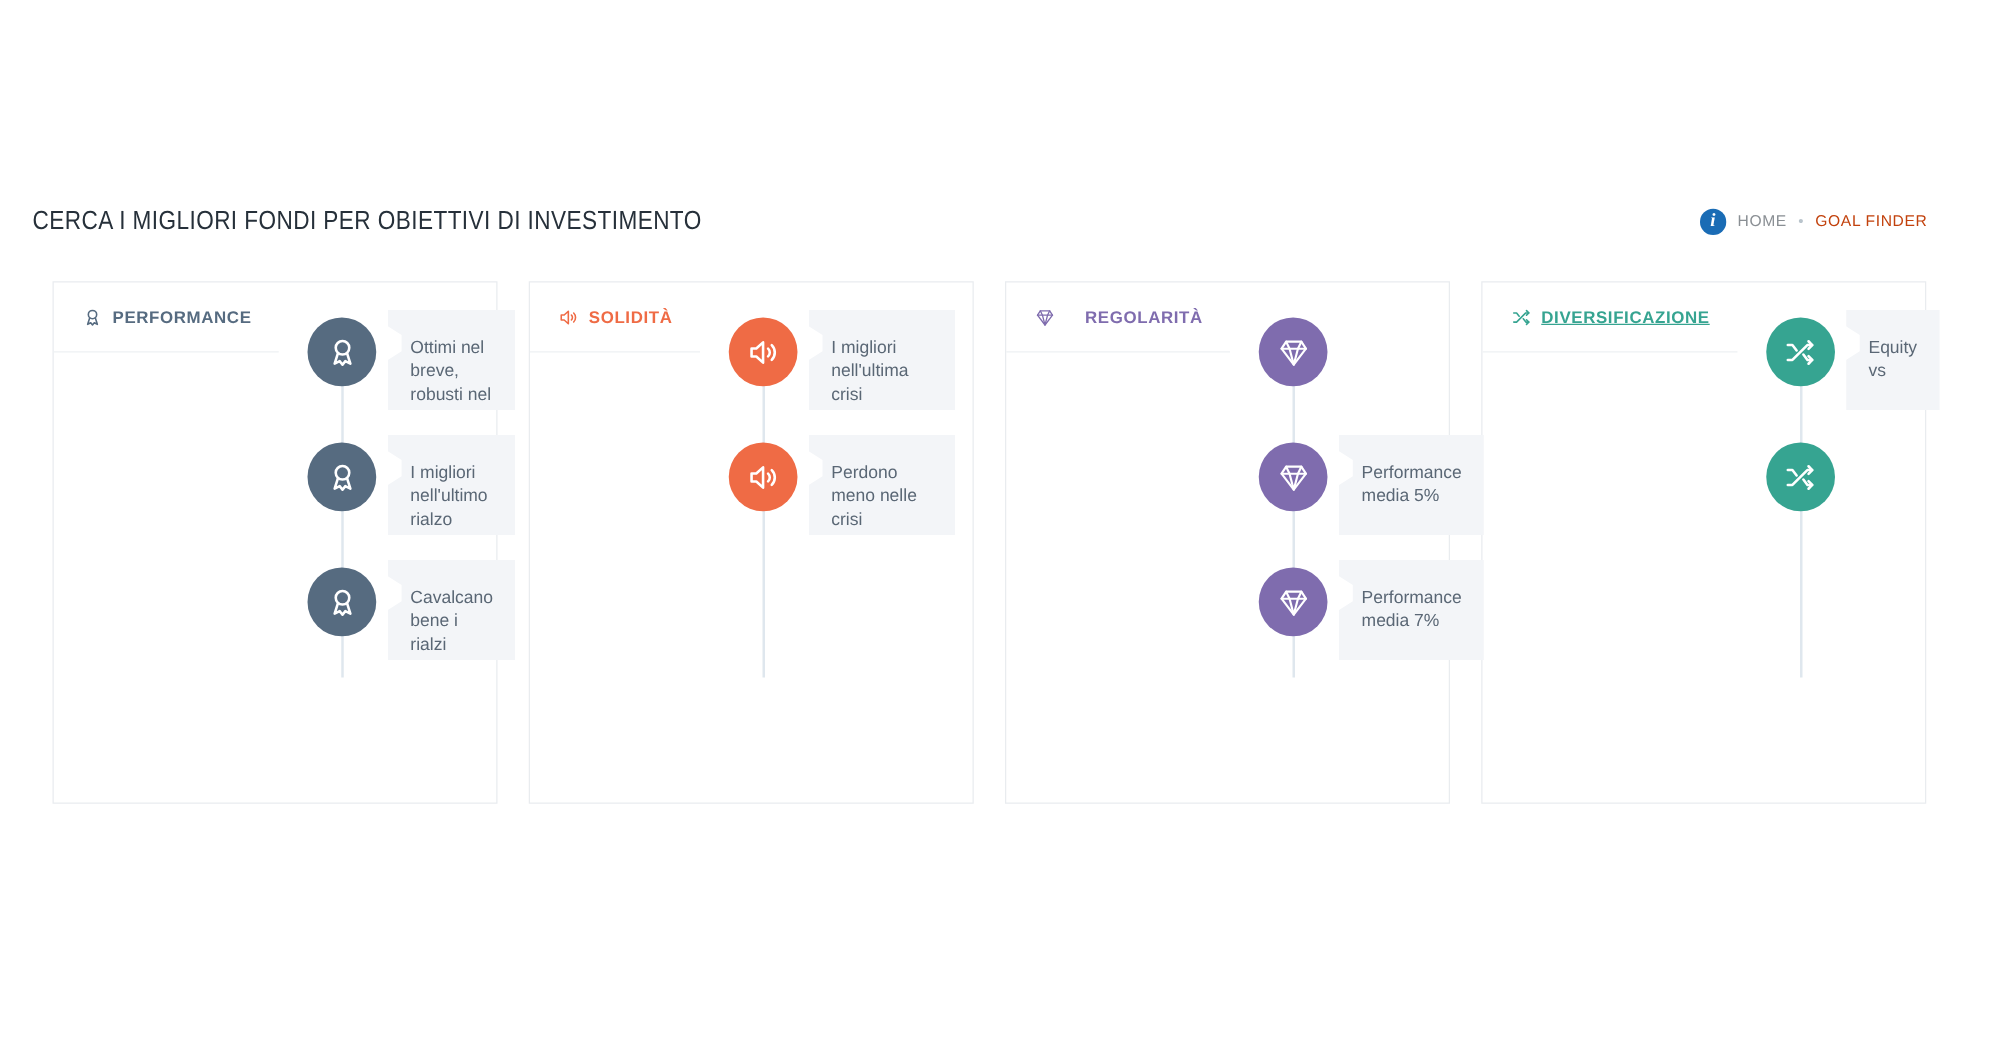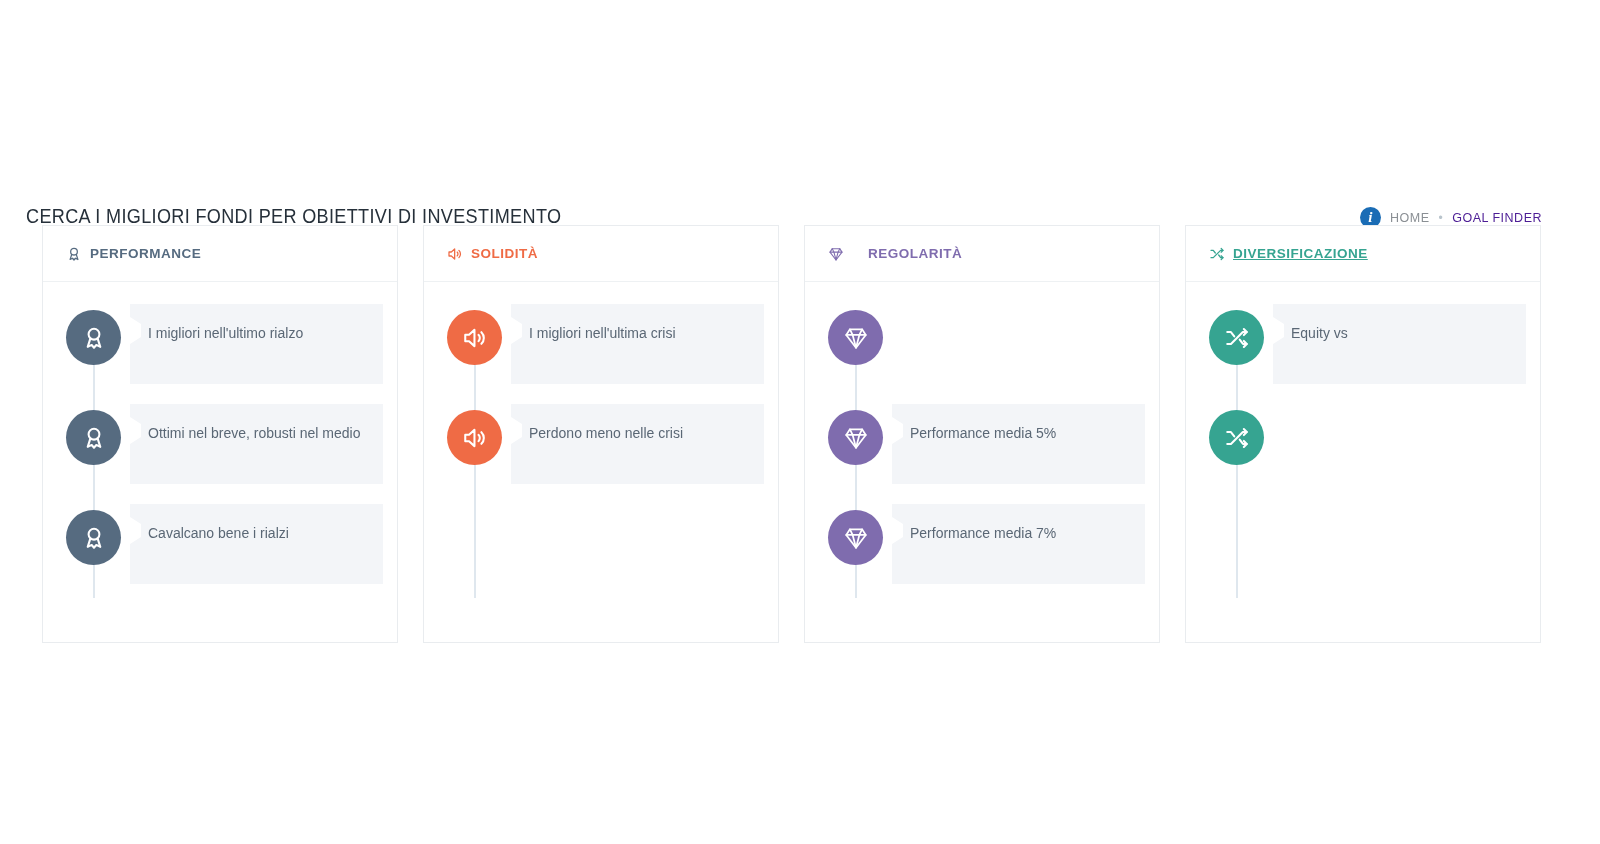--- a/index.html
+++ b/index.html
@@ -17,25 +17,25 @@
     position: relative;
     width: 1600px;
     height: 844px;
     background: #ffffff;
   }
 
   
   .header {
     position: absolute;
     left: 0;
-    top: 178px;
+    top: 152px;
     width: 1568px;
     height: 50px;
     display: flex;
-    align-items: flex-end;
+    align-items: center;
     justify-content: space-between;
     padding: 0 26px 0 26px;
   }
 
   .page-title {
     font-family: "Liberation Sans Narrow", "Liberation Sans", sans-serif;
     font-size: 21px;
     font-weight: 400;
     letter-spacing: 0.4px;
     color: #26303a;
@@ -76,42 +76,42 @@
     text-decoration: none;
   }
 
   .crumb-sep {
     color: #b9c4cc;
     font-size: 12px;
     line-height: 1;
   }
 
   .crumb-current {
-    color: #4c1d95;
+    color: #c2410c;
     text-transform: uppercase;
     text-decoration: none;
   }
 
   
   .cards {
     position: absolute;
     left: 42px;
     top: 225px;
     width: 1516px;
     display: flex;
     gap: 25px;
   }
 
   .card {
     width: 356px;
     height: 418px;
     background: #ffffff;
     border: 1px solid #e9ecef;
     display: flex;
-    flex-direction: column;
+    flex-direction: row;
   }
 
   .card-header {
     height: 56px;
     flex: 0 0 56px;
     display: flex;
     align-items: center;
     gap: 8px;
     padding: 0 22px;
     border-bottom: 1px solid #eef1f3;
@@ -233,32 +233,32 @@
           <div class="connector"></div>
           <div class="rows">
             <div class="goal-row">
               <div class="bubble" style="background: rgb(86, 107, 128);">
                 <svg width="26" height="26" viewBox="0 0 24 24" fill="none" stroke="#ffffff" stroke-width="1.9" stroke-linecap="round" stroke-linejoin="round">
                   <circle cx="12" cy="8.5" r="5"></circle>
                   <path d="M8.6 12.6 L6.2 20.2 L9.9 18.4 L12 21 L14.1 18.4 L17.8 20.2 L15.4 12.6"></path>
                 </svg>
               </div>
               <div class="goal-box">
-                <span>I migliori nell'ultimo rialzo</span>
+                <span>Ottimi nel breve, robusti nel medio</span>
               </div>
             </div>
             <div class="goal-row">
               <div class="bubble" style="background: rgb(86, 107, 128);">
                 <svg width="26" height="26" viewBox="0 0 24 24" fill="none" stroke="#ffffff" stroke-width="1.9" stroke-linecap="round" stroke-linejoin="round">
                   <circle cx="12" cy="8.5" r="5"></circle>
                   <path d="M8.6 12.6 L6.2 20.2 L9.9 18.4 L12 21 L14.1 18.4 L17.8 20.2 L15.4 12.6"></path>
                 </svg>
               </div>
               <div class="goal-box">
-                <span>Ottimi nel breve, robusti nel medio</span>
+                <span>I migliori nell'ultimo rialzo</span>
               </div>
             </div>
             <div class="goal-row">
               <div class="bubble" style="background: rgb(86, 107, 128);">
                 <svg width="26" height="26" viewBox="0 0 24 24" fill="none" stroke="#ffffff" stroke-width="1.9" stroke-linecap="round" stroke-linejoin="round">
                   <circle cx="12" cy="8.5" r="5"></circle>
                   <path d="M8.6 12.6 L6.2 20.2 L9.9 18.4 L12 21 L14.1 18.4 L17.8 20.2 L15.4 12.6"></path>
                 </svg>
               </div>
               <div class="goal-box">

